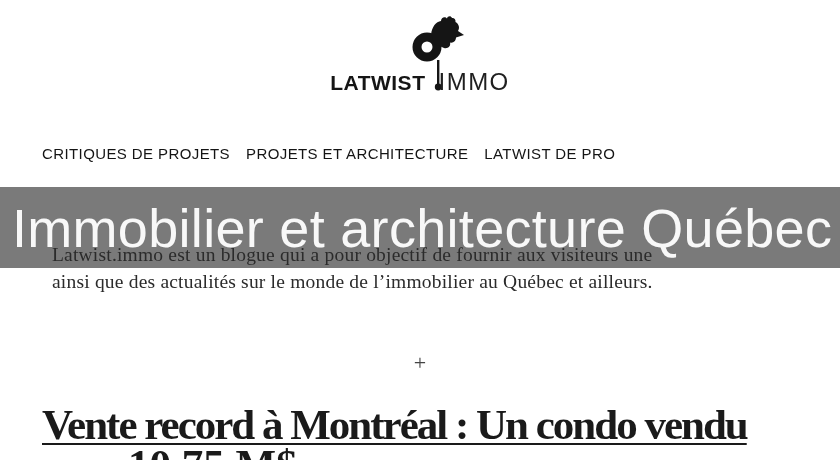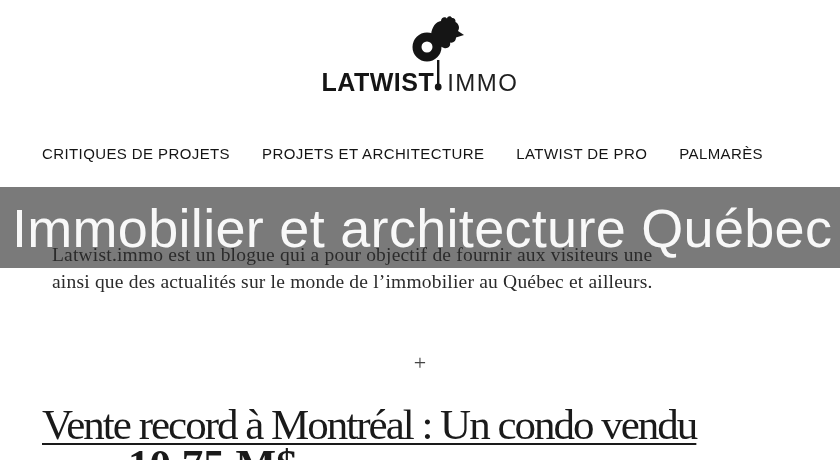--- a/index.html
+++ b/index.html
@@ -3,42 +3,42 @@
 <meta charset="utf-8">
 <style>
   html,body{margin:0;padding:0;background:#ffffff;}
   body{width:840px;height:460px;overflow:hidden;font-family:"Liberation Sans",sans-serif;}
   .page{position:relative;width:840px;height:460px;overflow:hidden;background:#fff;}
 
   
   .logo{position:absolute;top:0;left:0;width:840px;height:100px;cursor:pointer;}
   .rooster{position:absolute;left:410px;top:14px;width:56px;height:80px;}
   .wordmark{position:absolute;top:69px;left:0;width:840px;display:flex;justify-content:center;align-items:baseline;gap:13px;line-height:26px;}
-  .brand-bold{font-size:25px;font-weight:900;letter-spacing:0.5px;color:#151515;}
+  .brand-bold{font-size:21px;font-weight:900;letter-spacing:0.5px;color:#151515;}
   .brand-light{font-size:24px;font-weight:300;letter-spacing:1.5px;color:#1f1f1f;}
 
   
-  .nav-row{position:absolute;left:42px;display:flex;gap:32px;font-size:15px;line-height:20px;letter-spacing:0.4px;color:#141414;}
+  .nav-row{position:absolute;left:42px;display:flex;gap:16px;font-size:15px;line-height:20px;letter-spacing:0.4px;color:#141414;}
   .nav-row1{top:144px;}
   .nav-row2{top:190px;z-index:1;}
   .nav-item{cursor:pointer;white-space:nowrap;}
 
   
   .hero-overlay{position:absolute;left:0;top:187px;width:840px;height:81px;background:rgba(0,0,0,0.52);z-index:2;}
   .hero-title{position:absolute;left:12px;top:2px;white-space:nowrap;font-size:54px;line-height:79px;letter-spacing:0.3px;color:#f8f8f8;font-weight:400;}
 
   
   .intro{position:absolute;left:52px;top:242px;width:740px;z-index:3;font-family:"Liberation Serif",serif;font-size:19.5px;line-height:26.5px;letter-spacing:0.2px;color:#2b2b2b;}
 
   
   .plus-link{position:absolute;left:0;top:350px;width:840px;text-align:center;font-family:"Liberation Serif",serif;font-size:22px;color:#444;z-index:3;cursor:pointer;}
 
   
   .article-title{position:absolute;left:42px;top:400px;z-index:3;font-family:"Liberation Serif",serif;color:#1a1a1a;text-decoration:underline;text-decoration-thickness:2px;text-underline-offset:4px;cursor:pointer;}
-  .article-title-l1{font-size:43px;line-height:50px;letter-spacing:-2px;font-weight:400;white-space:nowrap;text-align:center;}
+  .article-title-l1{font-size:43px;line-height:50px;letter-spacing:-2px;font-weight:700;white-space:nowrap;text-align:center;}
   .article-title-l2{font-size:43px;line-height:50px;font-weight:700;margin-left:86px;margin-top:-10px;white-space:nowrap;}
 </style>
 </head>
 <body>
 
 <div class="page">
 
   <div class="logo">
     <svg class="rooster" viewBox="0 0 56 80" xmlns="http://www.w3.org/2000/svg">
       <g fill="#151515" stroke="none">
@@ -51,21 +51,20 @@
     <div class="wordmark">
       <span class="brand-bold">LATWIST</span>
       <span class="brand-light">IMMO</span>
     </div>
   </div>
 
   <nav class="nav-row nav-row1">
     <span class="nav-item">CRITIQUES DE PROJETS</span>
     <span class="nav-item">PROJETS ET ARCHITECTURE</span>
     <span class="nav-item">LATWIST DE PRO</span>
-    <span class="nav-item">PALMARÈS</span>
   </nav>
 
 
   <div class="hero-overlay">
     <div class="hero-title">Immobilier et architecture Québec</div>
   </div>
 
   <div class="intro">
     <div>Latwist.immo est un blogue qui a pour objectif de fournir aux visiteurs une</div>
     <div>ainsi que des actualités sur le monde de l’immobilier au Québec et ailleurs.</div>

